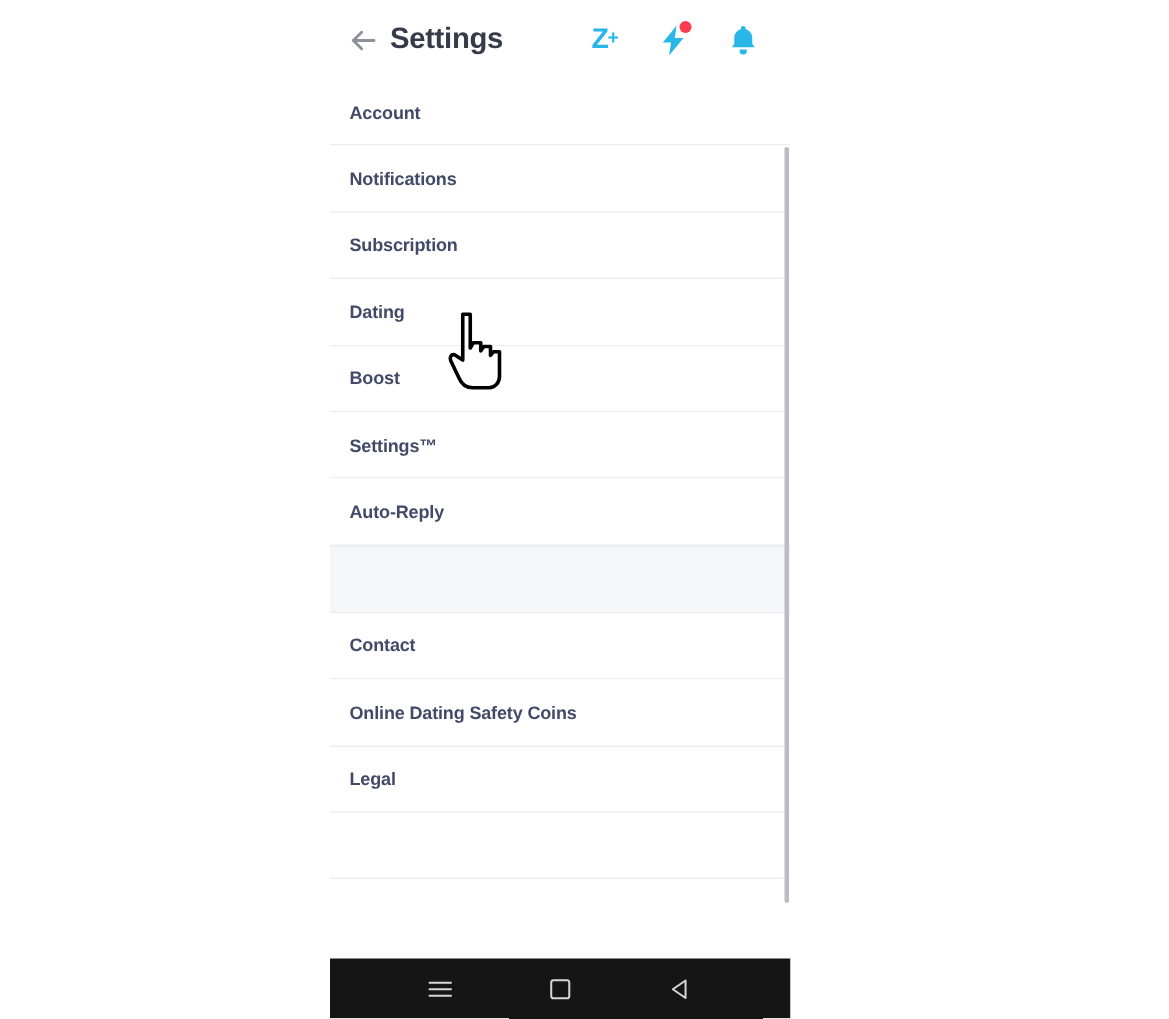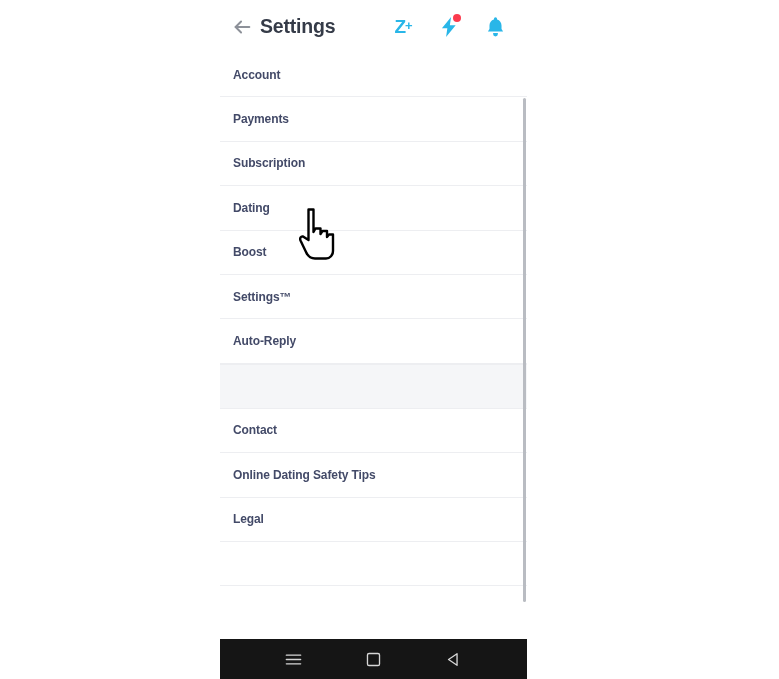--- a/index.html
+++ b/index.html
@@ -227,24 +227,24 @@
 
       </div>
     </div>
 
     <div class="list">
 
       <div class="row">
         <span class="row-label">Account</span>
       </div>
 
-
-      <div class="row">
-        <span class="row-label">Payments</span>
-      </div>
+      <div class="row">
+        <span class="row-label">Notifications</span>
+      </div>
+
 
       <div class="row">
         <span class="row-label">Subscription</span>
       </div>
 
       <div class="row">
         <span class="row-label">Dating</span>
       </div>
 
       <div class="row">
@@ -260,21 +260,21 @@
         <span class="row-label">Auto-Reply</span>
       </div>
 
       <div class="spacer-row"></div>
 
       <div class="row">
         <span class="row-label">Contact</span>
       </div>
 
       <div class="row">
-        <span class="row-label">Online Dating Safety Tips</span>
+        <span class="row-label">Online Dating Safety Coins</span>
       </div>
 
       <div class="row">
         <span class="row-label">Legal</span>
       </div>
 
       <div class="row">
         <span class="row-label"></span>
       </div>
 

